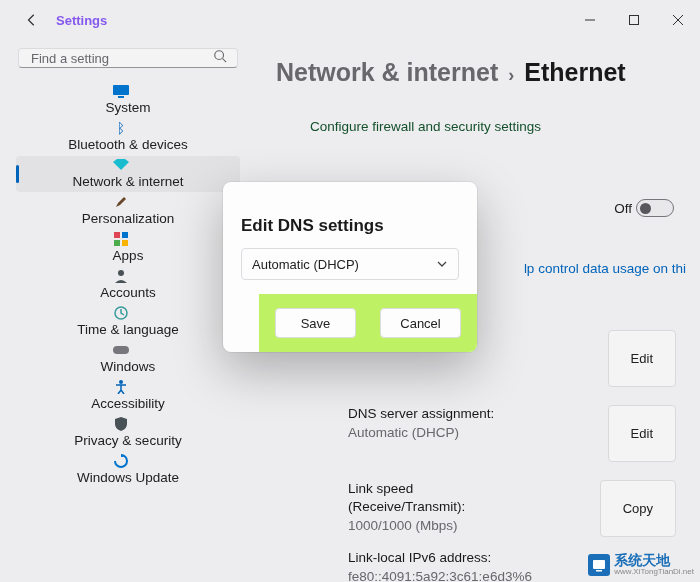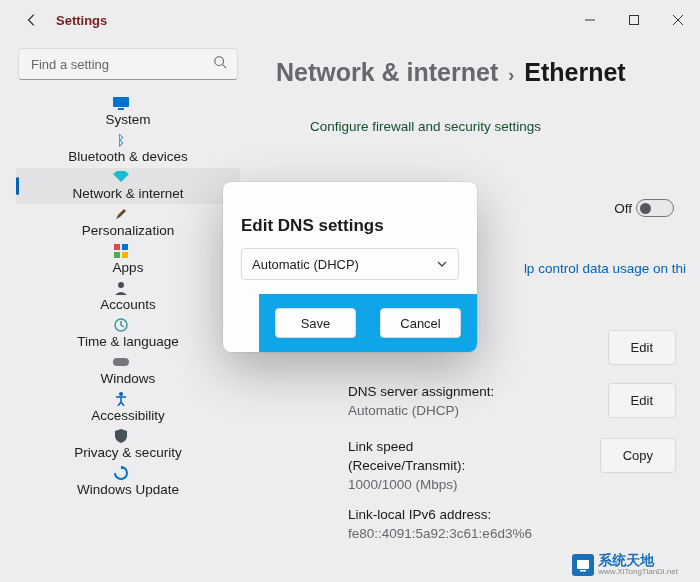--- a/index.html
+++ b/index.html
@@ -1,27 +1,27 @@
 <!DOCTYPE html>
 <html><head>
 <meta charset="utf-8">
 <style>
   * { box-sizing: border-box; font-family: "Segoe UI", Arial, sans-serif; }
   body { margin: 0; width: 700px; height: 582px; background: #f5f5f7; overflow: hidden; position: relative; }
   
   .titlebar { height: 40px; display: flex; align-items: center; padding: 0 0 0 16px; }
   .back-btn { width: 32px; height: 32px; display: flex; align-items: center; justify-content: center; cursor: pointer; }
-  .title { font-size: 13px; margin-left: 8px; color: #7f1d1d; font-weight: 600; }
+  .title { font-size: 13px; margin-left: 8px; color: #8b5cf6; font-weight: 600; }
   .win-controls { margin-left: auto; display: flex; }
   .win-btn { width: 44px; height: 32px; display: flex; align-items: center; justify-content: center; cursor: pointer; }
   
   .layout { display: flex; height: calc(582px - 40px); }
   
   .sidebar { width: 248px; flex-shrink: 0; padding: 0 4px 0 12px; }
-  .search-box { margin: 8px 6px 14px 6px; height: 32px; background: #fcfcfd; border: 1px solid #e3e3e6; border-bottom: 1px solid #9a9a9f; border-radius: 4px; display: flex; align-items: center; padding: 0 10px; }
+  .search-box { margin: 8px 6px 14px 6px; height: 20px; background: #fcfcfd; border: 1px solid #e3e3e6; border-bottom: 1px solid #9a9a9f; border-radius: 4px; display: flex; align-items: center; padding: 0 10px; }
   .search-box input { border: none; outline: none; background: transparent; flex: 1; font-size: 13px; color: #444; }
   .search-box input::placeholder { color: #6b6b70; }
   .search-icon { color: #6b6b70; }
   
   .nav-item { height: 36px; display: flex; align-items: center; border-radius: 4px; padding: 0 10px; margin: 1px 4px; cursor: pointer; font-size: 13.5px; color: #222; position: relative; flex-direction: column; }
   .nav-item.active { background: #eaeaec; }
   .nav-item.active::before { content: ""; position: absolute; left: 0; top: 9px; bottom: 9px; width: 3px; background: #0067c0; border-radius: 2px; }
   .nav-icon { width: 18px; height: 18px; margin-right: 14px; display: flex; align-items: center; justify-content: center; font-size: 14px; }
   
   .main { flex: 1; padding: 18px 8px 0 28px; overflow: hidden; position: relative; }
@@ -37,31 +37,31 @@
   .toggle-track { width: 38px; height: 18px; border-radius: 9px; border: 1px solid #7a7a80; background: #f0f0f2; position: relative; }
   .toggle-thumb { position: absolute; width: 11px; height: 11px; border-radius: 50%; background: #5a5a60; top: 2.5px; left: 3px; }
   
   .hint-row { margin-top: 44px; color: #0067c0; font-size: 13.5px; text-align: right; padding-right: 6px; white-space: nowrap; }
   
   .detail-block { margin-top: 54px; display: flex; justify-content: space-between; align-items: flex-start; padding-right: 16px; padding-left: 72px; }
   .detail-block.tight { margin-top: 18px; }
   .detail-text { font-size: 13.5px; line-height: 1.35; }
   .detail-label { color: #1a1a1a; }
   .detail-sub { color: #6b6b70; margin-top: 1px; }
-  .pill-btn { background: #fcfcfd; border: 1px solid #e1e1e4; border-radius: 4px; padding: 9px 22px; font-size: 13px; cursor: pointer; color: #222; }
+  .pill-btn { background: #fcfcfd; border: 1px solid #e1e1e4; border-radius: 4px; padding: 20px 22px; font-size: 13px; cursor: pointer; color: #222; }
   
   .overlay { position: absolute; inset: 0; background: rgba(0,0,0,0.03); display: flex; align-items: flex-start; justify-content: center; }
   .dialog { margin-top: 182px; width: 254px; background: #fdfdfe; border-radius: 8px; box-shadow: 0 18px 50px rgba(0,0,0,0.28), 0 0 0 1px rgba(0,0,0,0.05); overflow: hidden; }
   .dialog-body { padding: 34px 18px 14px 18px; }
   .dialog-title { font-size: 17px; font-weight: 600; color: #1a1a1a; margin-bottom: 12px; }
   .dropdown { height: 32px; border: 1px solid #dcdce0; border-radius: 4px; display: flex; align-items: center; padding: 0 10px; justify-content: space-between; font-size: 13px; color: #222; cursor: pointer; background: #fdfdfe; }
-  .dialog-footer { background: #0ea5e9; padding: 14px 16px; display: flex; gap: 24px; margin-left: 36px; }
+  .dialog-footer { background: #bef264; padding: 14px 16px; display: flex; gap: 24px; margin-left: 36px; }
   .dialog-btn { flex: 1; height: 30px; border: 1px solid #dcdce0; border-radius: 4px; background: #fdfdfe; font-size: 13px; color: #222; cursor: pointer; display: flex; align-items: center; justify-content: center; }
   
-  .watermark { position: absolute; right: 22px; bottom: 6px; display: flex; align-items: center; gap: 4px; pointer-events: none; }
+  .watermark { position: absolute; right: 6px; bottom: 6px; display: flex; align-items: center; gap: 4px; pointer-events: none; }
   .wm-icon { width: 22px; height: 22px; background: #1b6fb8; border-radius: 3px; display: flex; align-items: center; justify-content: center; }
   .wm-text { font-size: 14px; font-weight: 700; color: #1b6fb8; line-height: 1; }
   .wm-sub { font-size: 8px; color: #888; }
 </style>
 </head>
 <body>
 
 <div class="titlebar">
   <div class="back-btn">
     <svg width="14" height="14" viewBox="0 0 16 16">

